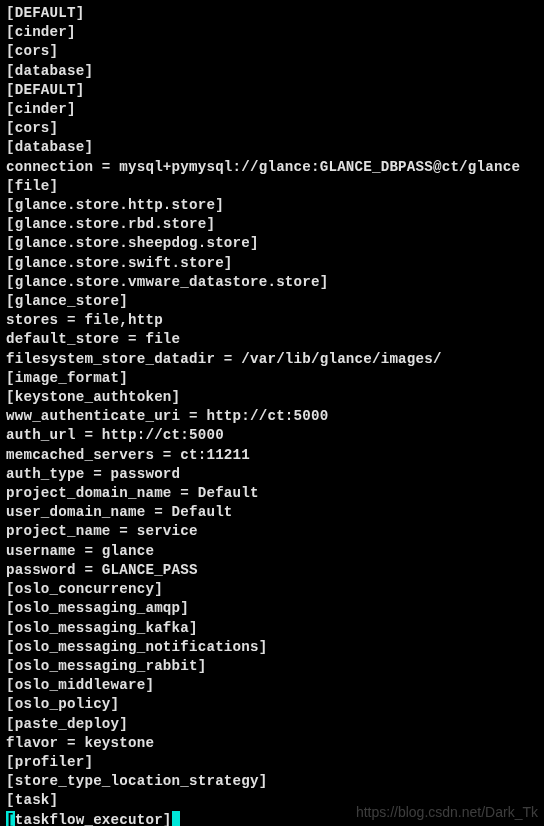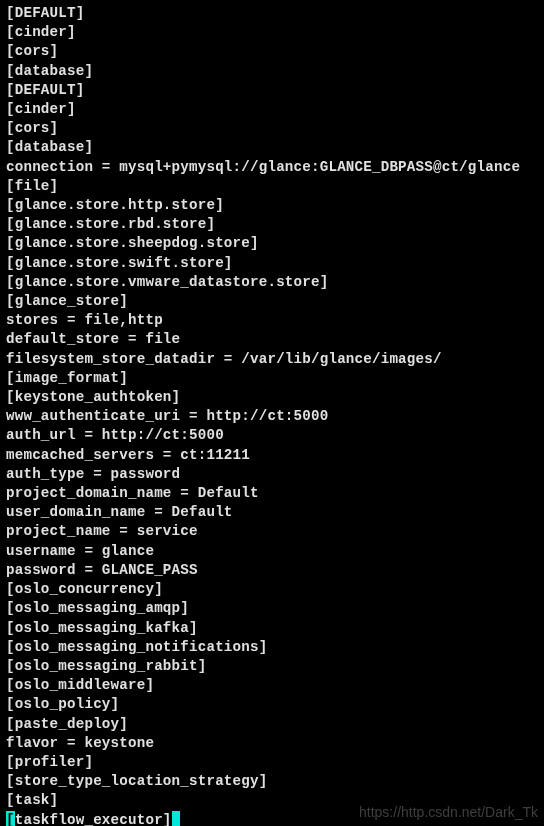--- a/index.html
+++ b/index.html
@@ -42,13 +42,13 @@
     color: rgba(220,220,220,0.28);
     font-weight: normal;
     letter-spacing: 0;
     pointer-events: none;
   }
 </style>
 </head>
 <body>
 
 <div class="terminal" id="term"><span class="line">[DEFAULT]</span><span class="line">[cinder]</span><span class="line">[cors]</span><span class="line">[database]</span><span class="line">[DEFAULT]</span><span class="line">[cinder]</span><span class="line">[cors]</span><span class="line">[database]</span><span class="line">connection = mysql+pymysql://glance:GLANCE_DBPASS@ct/glance</span><span class="line">[file]</span><span class="line">[glance.store.http.store]</span><span class="line">[glance.store.rbd.store]</span><span class="line">[glance.store.sheepdog.store]</span><span class="line">[glance.store.swift.store]</span><span class="line">[glance.store.vmware_datastore.store]</span><span class="line">[glance_store]</span><span class="line">stores = file,http</span><span class="line">default_store = file</span><span class="line">filesystem_store_datadir = /var/lib/glance/images/</span><span class="line">[image_format]</span><span class="line">[keystone_authtoken]</span><span class="line">www_authenticate_uri = http://ct:5000</span><span class="line">auth_url = http://ct:5000</span><span class="line">memcached_servers = ct:11211</span><span class="line">auth_type = password</span><span class="line">project_domain_name = Default</span><span class="line">user_domain_name = Default</span><span class="line">project_name = service</span><span class="line">username = glance</span><span class="line">password = GLANCE_PASS</span><span class="line">[oslo_concurrency]</span><span class="line">[oslo_messaging_amqp]</span><span class="line">[oslo_messaging_kafka]</span><span class="line">[oslo_messaging_notifications]</span><span class="line">[oslo_messaging_rabbit]</span><span class="line">[oslo_middleware]</span><span class="line">[oslo_policy]</span><span class="line">[paste_deploy]</span><span class="line">flavor = keystone</span><span class="line">[profiler]</span><span class="line">[store_type_location_strategy]</span><span class="line">[task]</span><span class="line"><span class="inv-bracket">[</span><span>taskflow_executor]</span><span class="cursor"> </span></span></div>
-<div class="watermark">https://http.csdn.net/Dark_Tk</div>
+<div class="watermark">https://blog.csdn.net/Dark_Tk</div>
 
 </body></html>

